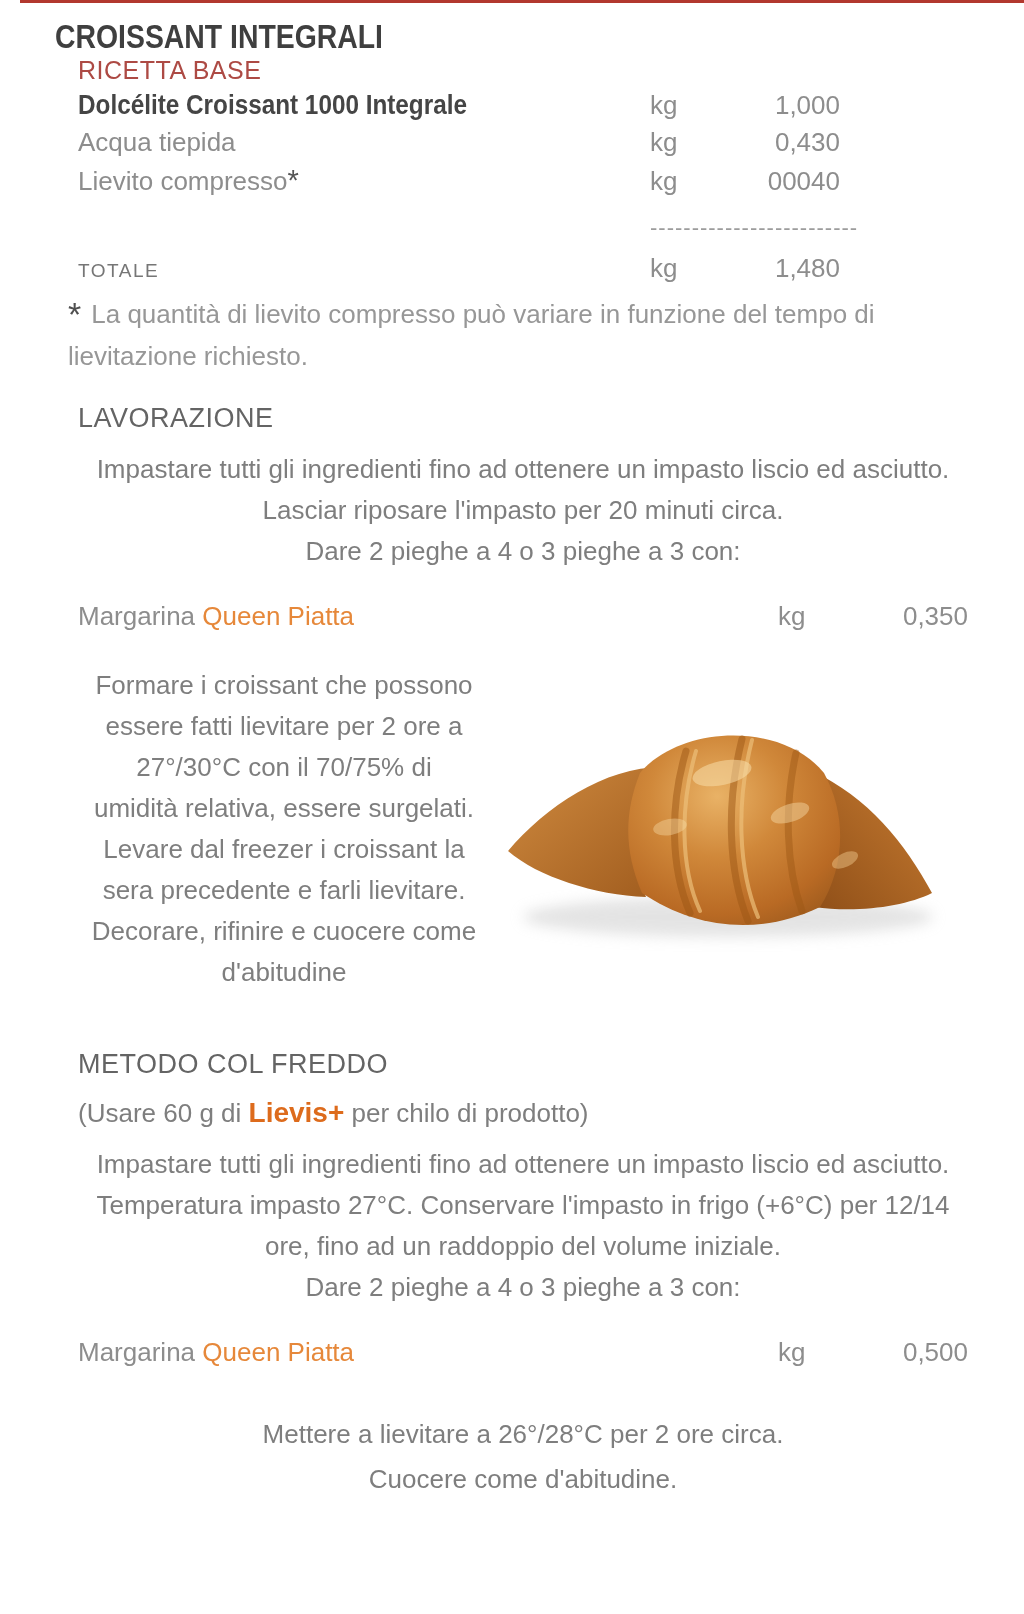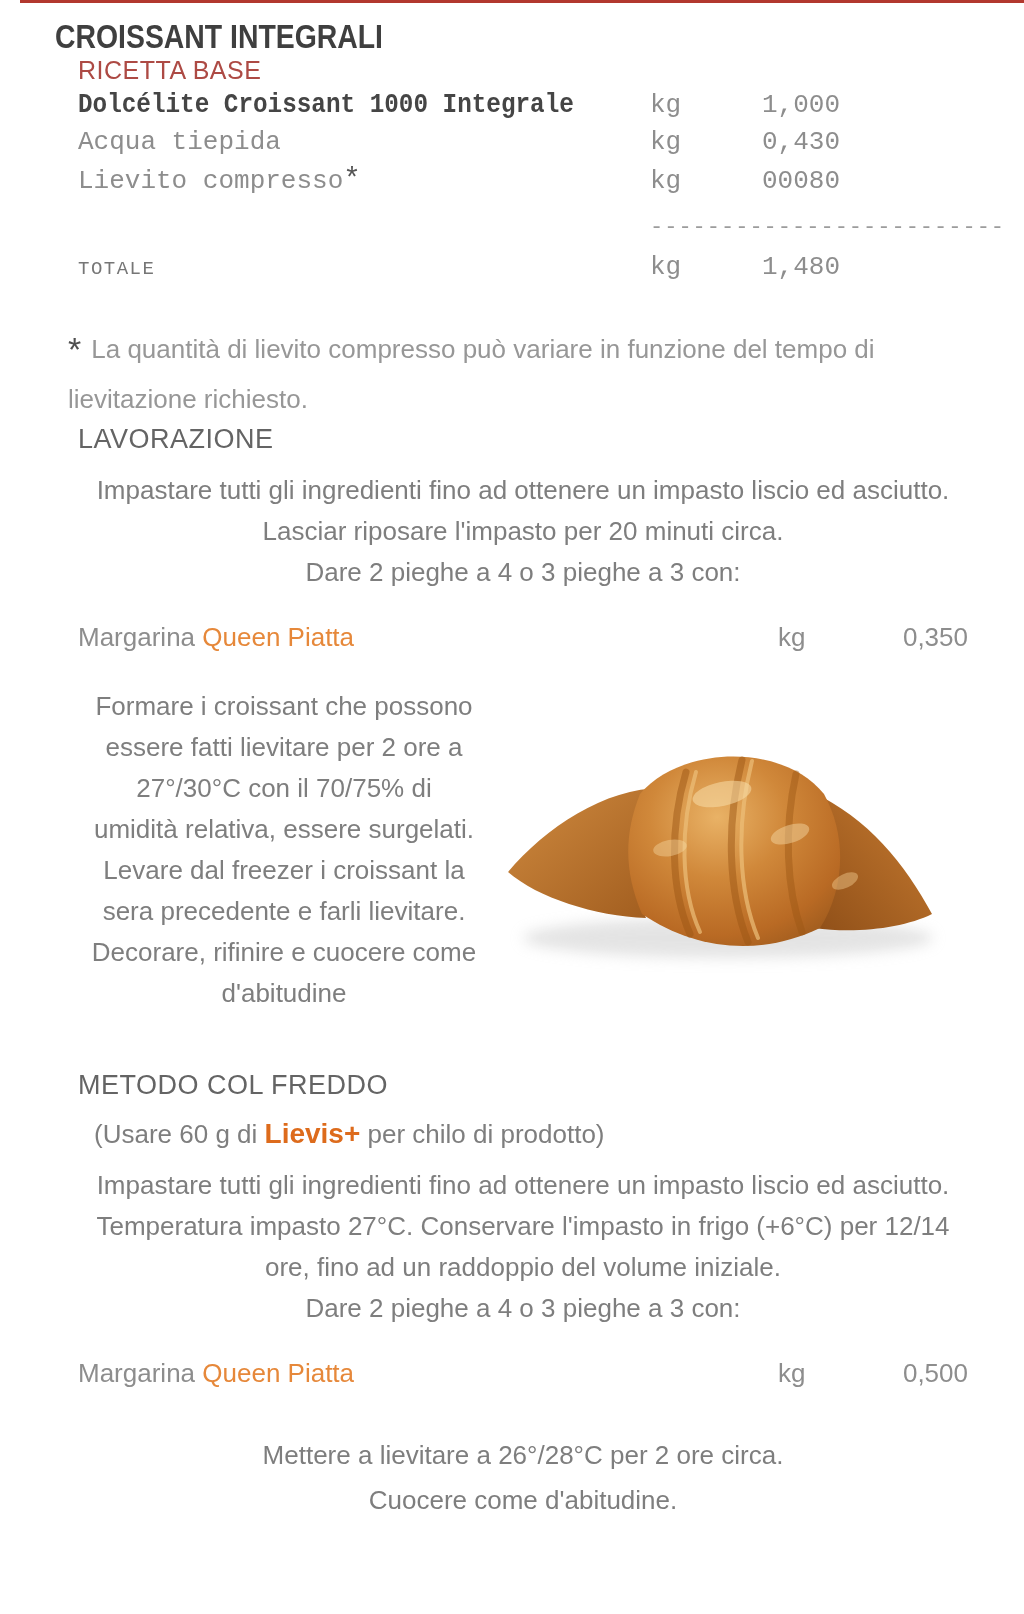--- a/index.html
+++ b/index.html
@@ -7,44 +7,44 @@
     width:1024px;height:1614px;background:#ffffff;position:relative;overflow:hidden;
     font-family:"Liberation Sans","DejaVu Sans",sans-serif;color:#7a7a7a;
   }
   .topbar{position:absolute;top:0;left:20px;right:0;height:3px;background:#b2382e;}
   .title{
     margin:18px 0 0 55px;font-size:33px;font-weight:600;color:#3f3f3f;
     transform:scaleX(0.86);transform-origin:left center;white-space:nowrap;
   }
   .content{margin-left:78px;margin-right:56px;}
   .section-label{font-size:25px;color:#ad4a44;letter-spacing:.5px;}
-  .ing-table{width:762px;margin-top:5px;font-family:Liberation Mono, monospace;}
+  .ing-table{width:762px;margin-top:5px;}
   .row{display:grid;grid-template-columns:1fr 80px 110px;align-items:baseline;
        min-height:37px;font-size:26px;color:#8d8d8d;}
   .row .qty{text-align:right;}
   .name-bold{font-weight:700;color:#454545;font-size:27px;display:inline-block;
              transform:scaleX(0.9);transform-origin:left;white-space:nowrap;}
   .note-mark{color:#555;font-size:1.12em;}
   .divider-row{display:grid;grid-template-columns:1fr 80px 110px;margin-top:14px;}
   .divider{grid-column:2/4;color:#9c9c9c;font-size:22px;letter-spacing:1px;
            white-space:nowrap;}
   .total-row{margin-top:12px;}
   .total-label{color:#767676;letter-spacing:1.5px;font-size:19px;}
-  .footnote{margin-top:32px;max-width:886px;font-size:26px;line-height:50px;color:#979797;}
+  .footnote{max-width:886px;font-size:26px;line-height:42px;color:#979797;}
   .fn-mark{font-size:34px;color:#4f4f4f;margin-right:10px;position:relative;top:3px;}
-  .section-heading{font-size:27px;color:#646464;letter-spacing:.5px;}
+  .section-heading{margin-top:26px;font-size:27px;color:#646464;letter-spacing:.5px;}
   .para{margin-top:15px;}
   .line{font-size:26px;line-height:41px;color:#7e7e7e;white-space:nowrap;text-align:center;}
   .marg-row{margin-top:29px;}
   .brand{color:#e6883a;}
   .two-col{display:flex;margin-top:27px;}
   .left-col{width:412px;flex:0 0 412px;}
   .croissant-wrap{width:470px;height:300px;margin-top:-10px;}
   .metodo{margin-top:56px;}
-  .usage-line{margin-top:17px;font-size:26px;color:#7e7e7e;margin-left:16px;}
+  .usage-line{margin-top:17px;font-size:26px;color:#7e7e7e;}
   .brand-strong{color:#dd6b1c;font-weight:700;font-size:28px;}
   .final{margin-top:38px;}
   .final .line{line-height:45px;}
 </style>
 </head>
 <body>
 
 <div class="topbar"></div>
 
 <h1 class="title">CROISSANT INTEGRALI</h1>
@@ -60,21 +60,21 @@
       <span class="qty">1,000</span>
     </div>
     <div class="row">
       <span>Acqua tiepida</span>
       <span class="unit">kg</span>
       <span class="qty">0,430</span>
     </div>
     <div class="row">
       <span><span>Lievito compresso</span><span class="note-mark">*</span></span>
       <span class="unit">kg</span>
-      <span class="qty">00080</span>
+      <span class="qty">00040</span>
     </div>
     <div class="divider-row">
       <span class="divider">-------------------------</span>
     </div>
     <div class="row total-row">
       <span class="total-label">TOTALE</span>
       <span class="unit">kg</span>
       <span class="qty">1,480</span>
     </div>
   </div>

